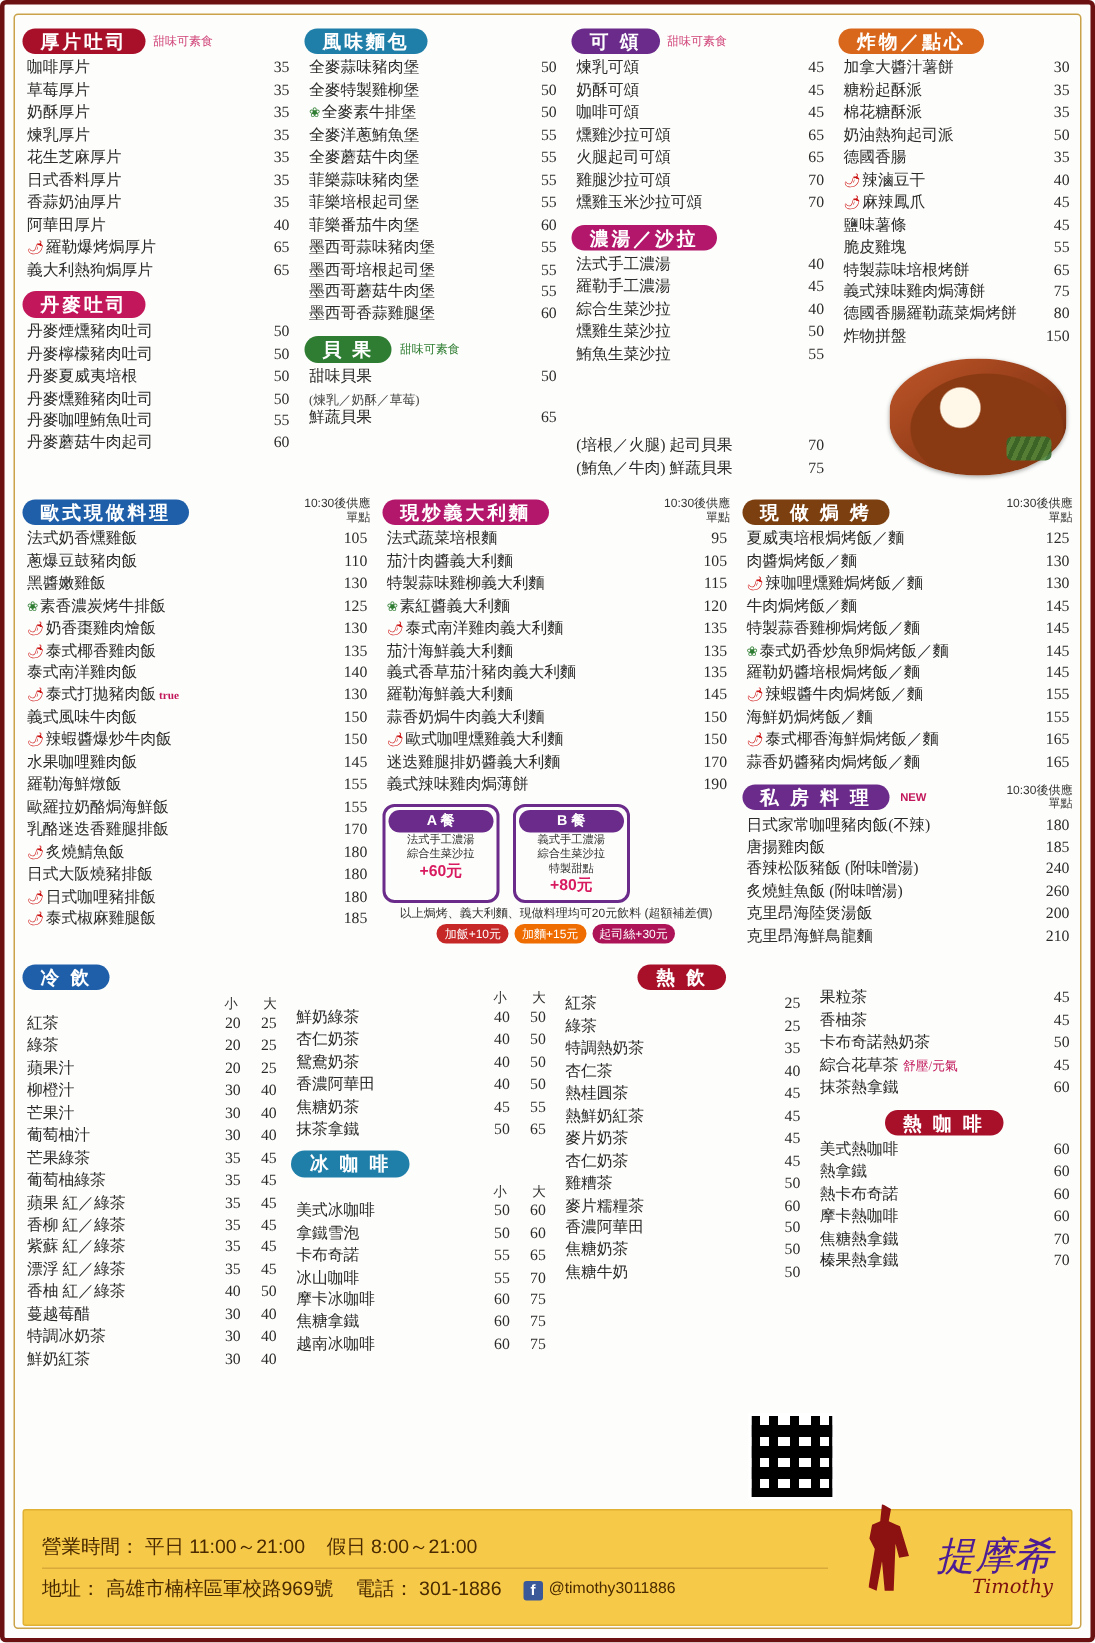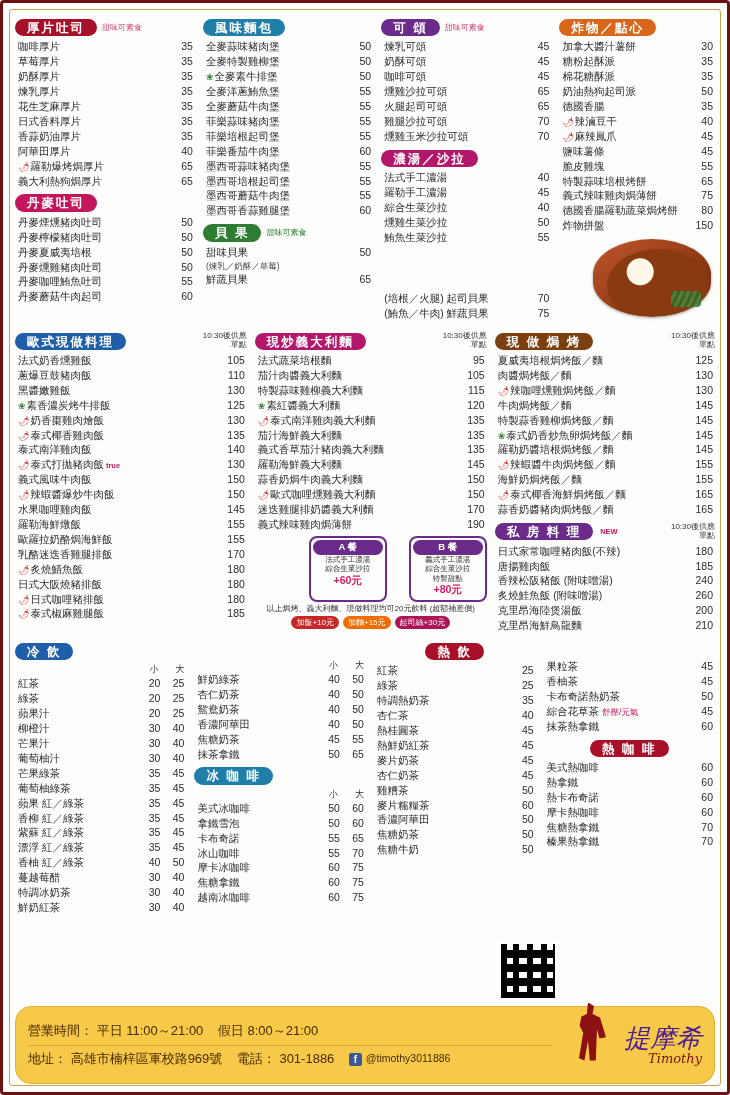--- a/index.html
+++ b/index.html
@@ -51,21 +51,21 @@
   .tag.orange{ background:#d9671b; }
   .tag.green { background:#2e7d32; }
   .tag.magenta{background:#b3176b; }
   .tag.brown { background:#7b3f10; }
   .hdr .note { font-size:8px; color:#d1457a; }
   .hdr .note.veg { color:#2e7d32; }
   .hdr .time { font-size:8px; color:#333; margin-left:auto; text-align:right; line-height:1.1;}
   .hdr .time b{ display:block; font-weight:normal;}
 
   
-  ul.items { list-style:none; margin:0 0 2px 0; padding:0; }
+  ul.items { list-style:none; margin:0 0 2px 0; padding:0;font-family:Liberation Serif, serif; }
   ul.items li {
     display:flex; align-items:baseline;
     font-size:10.5px; line-height:1.42;
     padding:0 2px 0 3px;
     white-space:nowrap;
   }
   ul.items li .nm { flex:0 0 auto; }
   ul.items li .dots { flex:1 1 auto; }
   ul.items li .pr { flex:0 0 auto; text-align:right; min-width:26px; font-size:10.5px;}
   ul.items li .pr2 { flex:0 0 auto; text-align:right; width:24px;}
@@ -92,39 +92,39 @@
     box-shadow:0 1px 3px rgba(0,0,0,.35);
     position:relative;
   }
   .photo:after{
     content:""; position:absolute; right:10px; bottom:10px; width:30px; height:16px;
     background:repeating-linear-gradient(115deg,#2f6b2a 0 3px,#4c8a3a 3px 6px);
     border-radius:4px; opacity:.85;
   }
 
   
-  .meals { display:flex; gap:22px; justify-content:flex-end; margin:4px 0 2px 0;}
+  .meals { display:flex; gap:9px; justify-content:flex-start; margin:4px 0 2px 0;}
   .meal {
     border:2px solid #6a2b8a; border-radius:8px; width:78px; padding:2px 2px 3px 2px;
     text-align:center;
   }
   .meal .ttl { background:#6a2b8a; color:#fff; font-size:9.5px; font-weight:bold; border-radius:8px; padding:1px 0; }
   .meal .ln { font-size:7.5px; color:#333; line-height:1.25; }
   .meal .add { color:#d81b60; font-weight:bold; font-size:10.5px; }
   .mealnote { font-size:8px; text-align:center; color:#333; line-height:1.3; }
   .chips { display:flex; gap:4px; justify-content:center; margin-top:2px;}
   .chip { font-size:8px; border-radius:8px; padding:1px 5px; color:#fff; }
   .chip.a{background:#c62828;} .chip.b{background:#ef6c00;} .chip.c{background:#ad1457;}
 
   
   .footer {
     position:absolute; left:12px; right:12px; bottom:8px;
     height:78px;
     background:#f7c948;
-    border-radius:16px;
+    border-radius:2px;
     display:flex; align-items:center;
     padding:0 12px;
     border:1px solid #e0b133;
   }
   .footer .lines { font-size:13px; color:#4a2a00; line-height:1.9; flex:1 1 auto;}
   .footer .lines .sep{ height:1px; background:#d9a93a; margin:1px 0; }
   .fb { display:inline-flex; align-items:center; gap:4px; font-size:10.5px; }
   .fbico{ width:13px;height:13px;background:#3b5998;color:#fff;border-radius:2px;font-size:10px;line-height:13px;text-align:center;font-weight:bold;}
   .logo { width:150px; text-align:right; position:relative; }
   .logo .word { font-family:"DejaVu Serif", serif; font-style:italic; font-size:26px; color:#4c1d95; line-height:1;}

